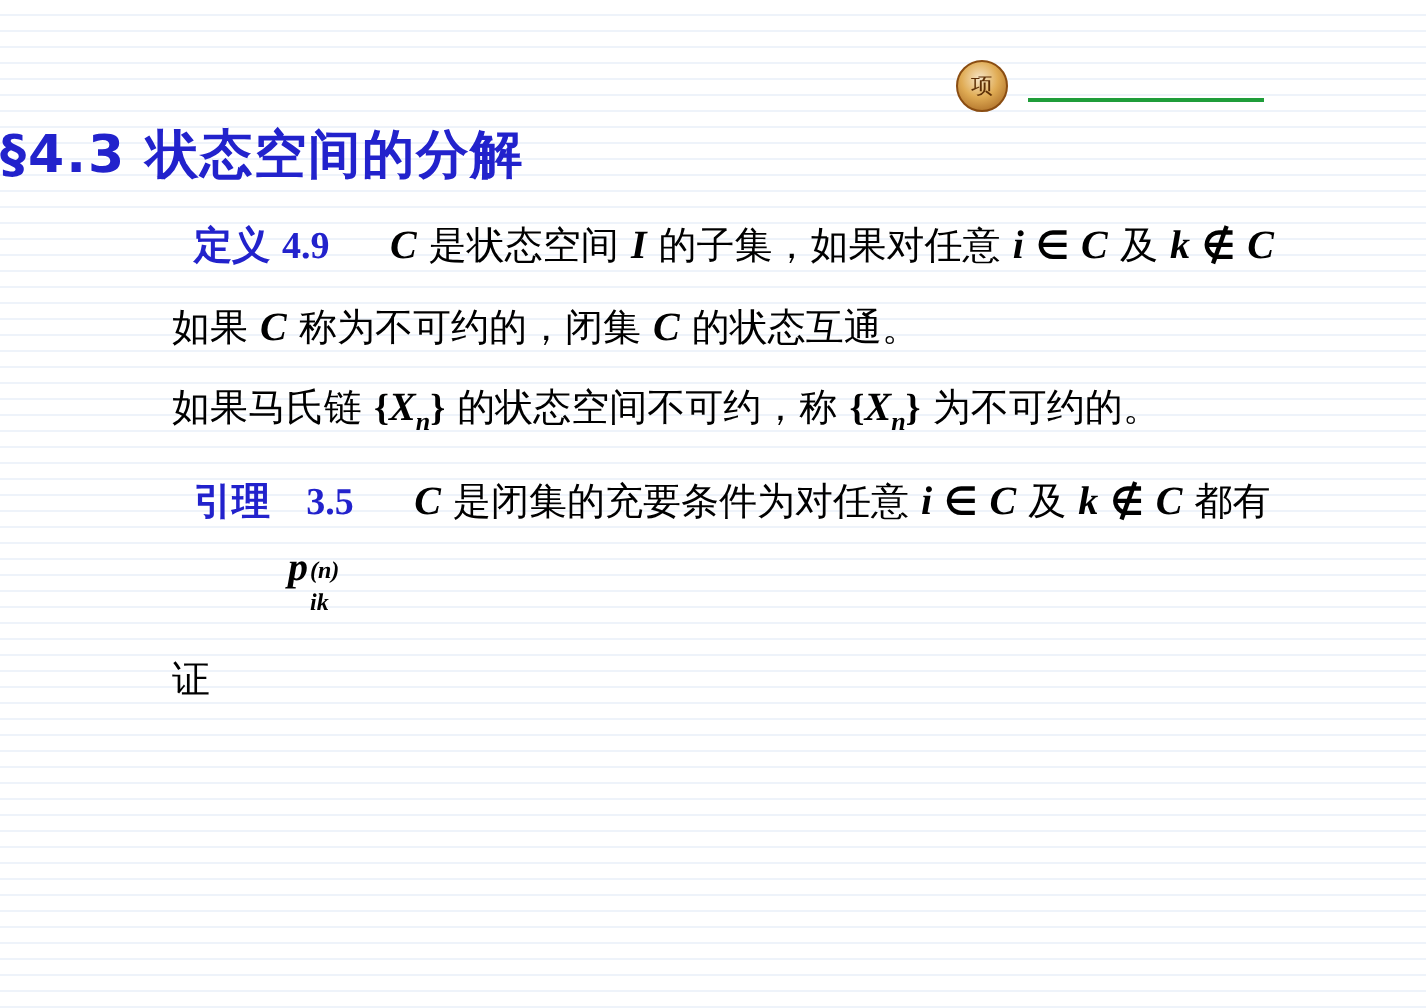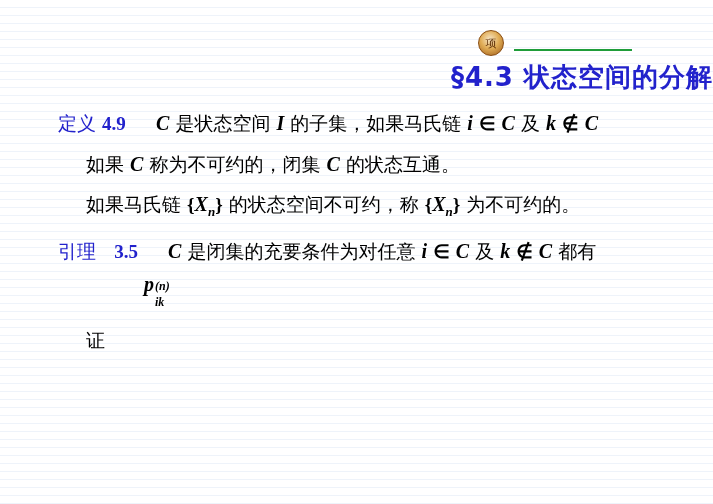--- a/index.html
+++ b/index.html
@@ -63,21 +63,21 @@
     width: 118px;
     height: 0;
     border-top: 2px solid #1f9d3a;
   }
 
   .title {
     position: absolute;
     top: 60px;
     left: 0;
     width: 713px;
-    text-align: right;
+    text-align: left;
     font-family: "DejaVu Sans", sans-serif;
     font-weight: bold;
     font-size: 26px;
     color: #2222cc;
     letter-spacing: 1px;
   }
 
   .body-area {
     position: absolute;
     top: 108px;
@@ -88,22 +88,23 @@
   .line {
     color: #000000;
     font-size: 19px;
     line-height: 30px;
     margin-bottom: 2px;
     white-space: nowrap;
     font-family: "DejaVu Sans", sans-serif;
   }
   .kw {
     color: #2222cc;
-    font-weight: normal;
-    font-family: "DejaVu Sans", sans-serif;
+    font-weight: bold;
+    font-family: "DejaVu Sans", sans-serif;
+    margin-left: 39px;
   }
   .num {
     color: #2222cc;
     font-weight: bold;
     font-family: "Liberation Serif", serif;
     font-style: normal;
   }
   .mi {
     font-family: "Liberation Serif", serif;
     font-style: italic;
@@ -180,21 +181,21 @@
 
   <div class="body-area">
 
     <div class="line">
       <span class="kw">定义</span>
       <span class="num">4.9</span>
       &nbsp;&nbsp;&nbsp;
       <span class="mi">C</span>
       <span>是状态空间</span>
       <span class="mi">I</span>
-      <span>的子集，如果马氏链</span>
+      <span>的子集，如果对任意</span>
       <span class="mi">i</span>
       <span class="mo">∈</span>
       <span class="mi">C</span>
       <span>及</span>
       <span class="mi">k</span>
       <span class="mo">∉</span>
       <span class="mi">C</span>
     </div>
 
 

